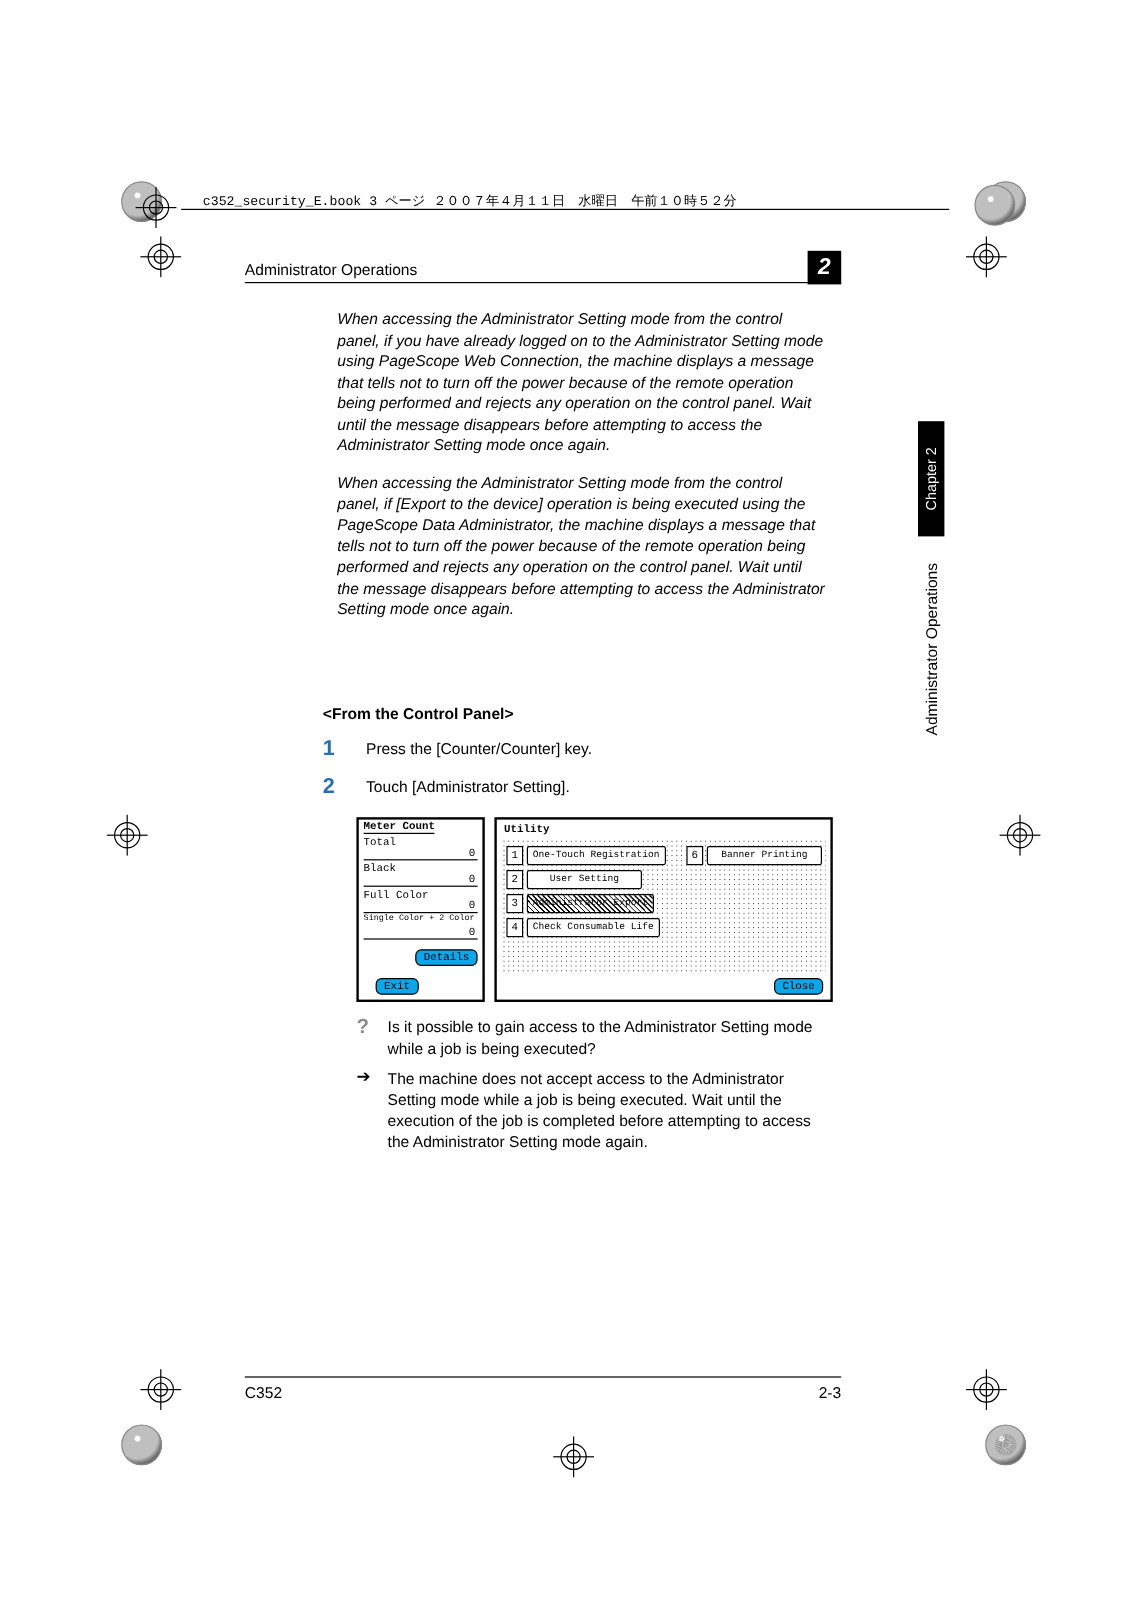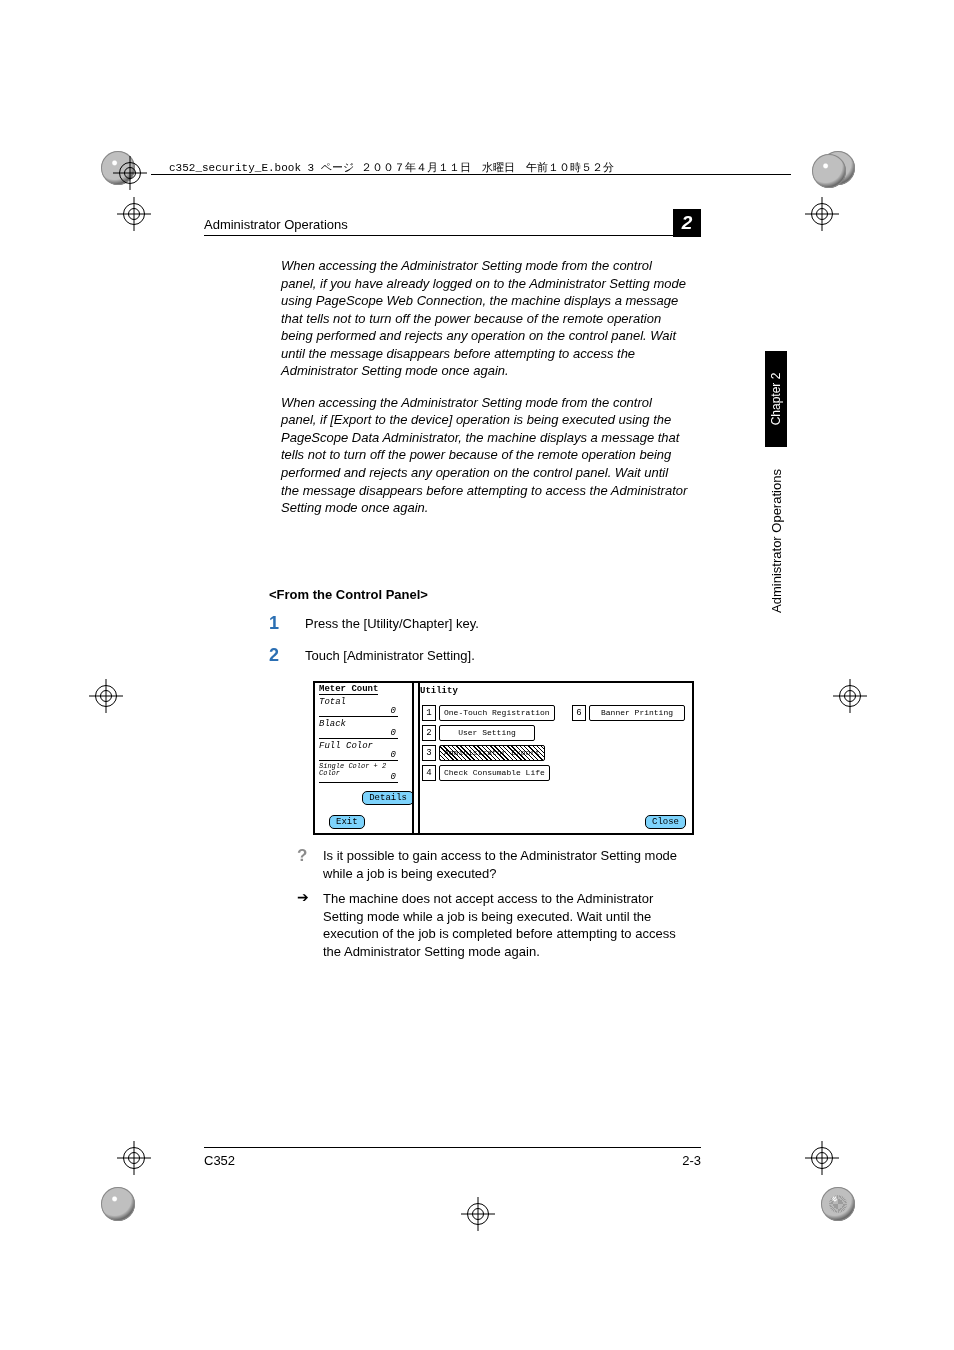--- a/index.html
+++ b/index.html
@@ -36,27 +36,27 @@
   
   .body{position:absolute;left:280px;top:256px;width:410px;font-size:13px;line-height:1.35;}
   .para-italic{font-style:italic;margin:0 2px 14px 0;}
   .subhead{position:absolute;left:268px;top:586px;font-size:13px;font-weight:bold;}
   .steps{position:absolute;left:268px;top:613px;width:420px;}
   .step{display:flex;gap:18px;margin-bottom:14px;}
   .step .num{color:#2b6fb3;font-weight:bold;font-size:18px;width:18px;flex:0 0 18px;line-height:1;}
   .step .txt{font-size:13px;flex:1;padding-top:2px;}
   
   .panel{position:absolute;left:296px;top:680px;width:395px;height:152px;}
-  .panel .meter{position:absolute;left:0;top:0;width:103px;height:150px;border:2px solid #000;font-family:"Courier New",monospace;font-size:9px;margin-left:16px;}
+  .panel .meter{position:absolute;left:0;top:0;width:103px;height:150px;border:2px solid #000;font-family:"Courier New",monospace;font-size:9px;}
   .panel .meter .title{position:absolute;left:4px;top:2px;border-bottom:1px solid #000;line-height:1;font-weight:bold;}
-  .meter-row{position:absolute;left:4px;right:20px;height:20px;font-style:italic;}
+  .meter-row{position:absolute;left:4px;right:4px;height:20px;}
   .meter-row .lbl{position:absolute;left:0;top:0;}
   .meter-row .val{position:absolute;right:2px;bottom:1px;}
   .meter-row .rule{position:absolute;left:0;right:0;bottom:0;height:1px;background:#000;}
-  .pillbtn{display:inline-block;border:1px solid #000;border-radius:5px;padding:1px 6px;font-family:"Courier New",monospace;font-size:9px;background:#7dd3fc;}
+  .pillbtn{display:inline-block;border:1px solid #000;border-radius:5px;padding:1px 6px;font-family:"Courier New",monospace;font-size:9px;background:#0ea5e9;}
   .panel .util{position:absolute;left:115px;top:0;width:278px;height:150px;border:2px solid #000;font-family:"Courier New",monospace;font-size:9px;}
   .util .title{position:absolute;left:6px;top:3px;font-weight:bold;}
   .util .dots{position:absolute;left:4px;right:4px;top:16px;bottom:22px;background-image:radial-gradient(#000 0.6px, transparent 0.6px);background-size:4px 4px;background-position:0 0;opacity:.85;}
   .util .item{position:absolute;display:flex;align-items:center;gap:3px;}
   .util .num{border:1px solid #000;background:#fff;width:12px;height:14px;text-align:center;line-height:14px;font-size:9px;}
   .util .btn{border:1px solid #000;background:#fff;height:14px;padding:0 4px;line-height:13px;font-size:8px;min-width:86px;text-align:center;border-radius:2px;}
   .util .item.sel .btn{background-image:repeating-linear-gradient(45deg,#000 0 1px,#fff 1px 3px);}
   .util .closebtn{position:absolute;right:6px;bottom:4px;margin-top:27px;}
   
   .qa{position:absolute;left:296px;top:846px;width:392px;font-size:13px;}
@@ -152,21 +152,21 @@
   <div class="body">
     <p class="para-italic">When accessing the Administrator Setting mode from the control panel, if you have already logged on to the Administrator Setting mode using PageScope Web Connection, the machine displays a message that tells not to turn off the power because of the remote operation being performed and rejects any operation on the control panel. Wait until the message disappears before attempting to access the Administrator Setting mode once again.</p>
     <p class="para-italic">When accessing the Administrator Setting mode from the control panel, if [Export to the device] operation is being executed using the PageScope Data Administrator, the machine displays a message that tells not to turn off the power because of the remote operation being performed and rejects any operation on the control panel. Wait until the message disappears before attempting to access the Administrator Setting mode once again.</p>
   </div>
 
   <div class="subhead">&lt;From the Control Panel&gt;</div>
 
   <div class="steps">
     <div class="step">
       <div class="num">1</div>
-      <div class="txt">Press the [Utility/Chapter] key.</div>
+      <div class="txt">Press the [Counter/Counter] key.</div>
     </div>
     <div class="step">
       <div class="num">2</div>
       <div class="txt">Touch [Administrator Setting].</div>
     </div>
   </div>
 
   <div class="panel">
     <div class="meter">
       <div class="title">Meter Count</div>

